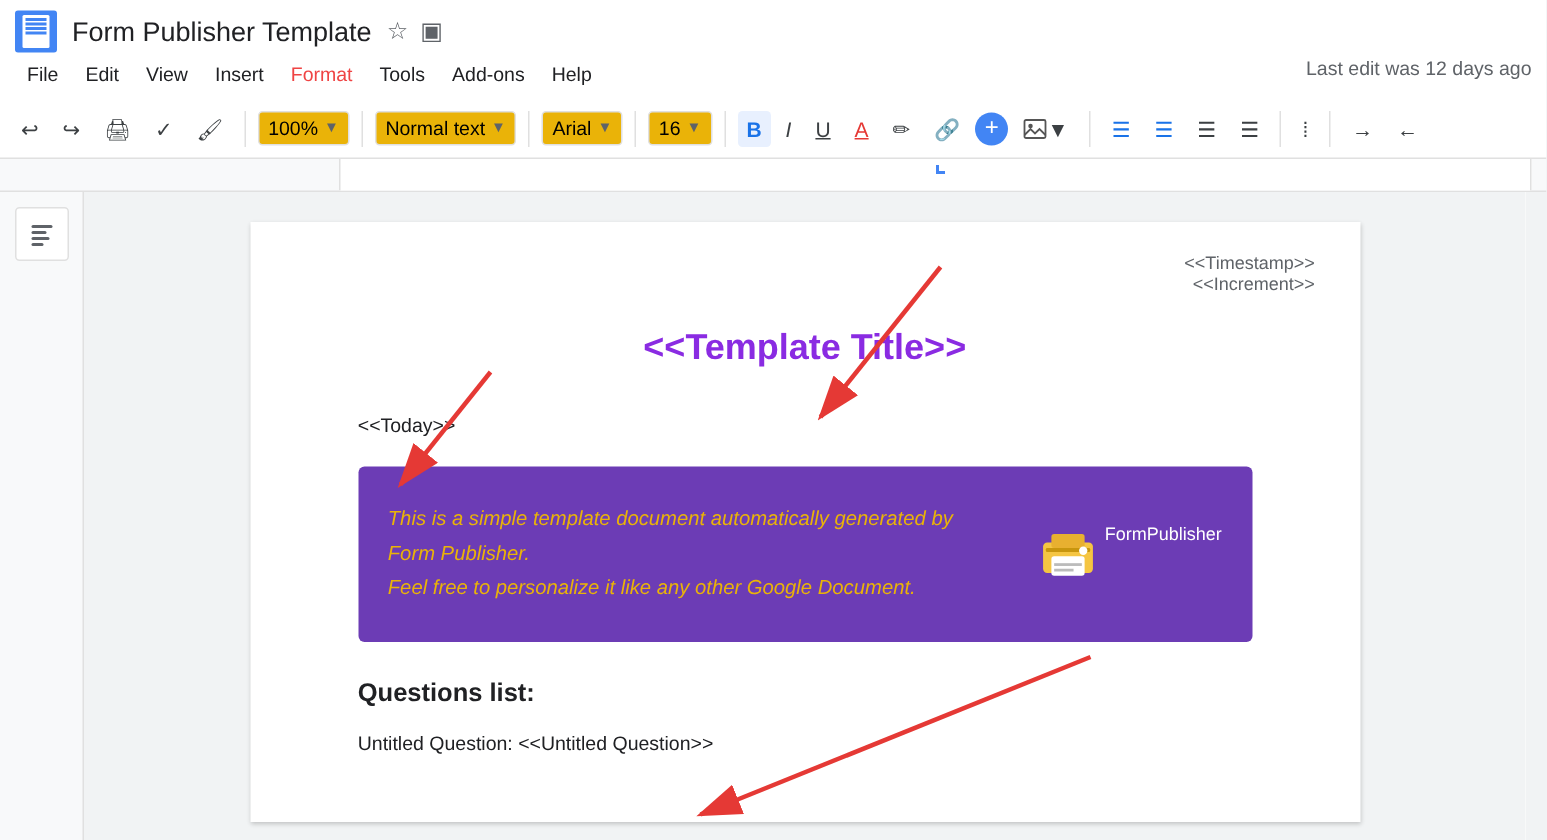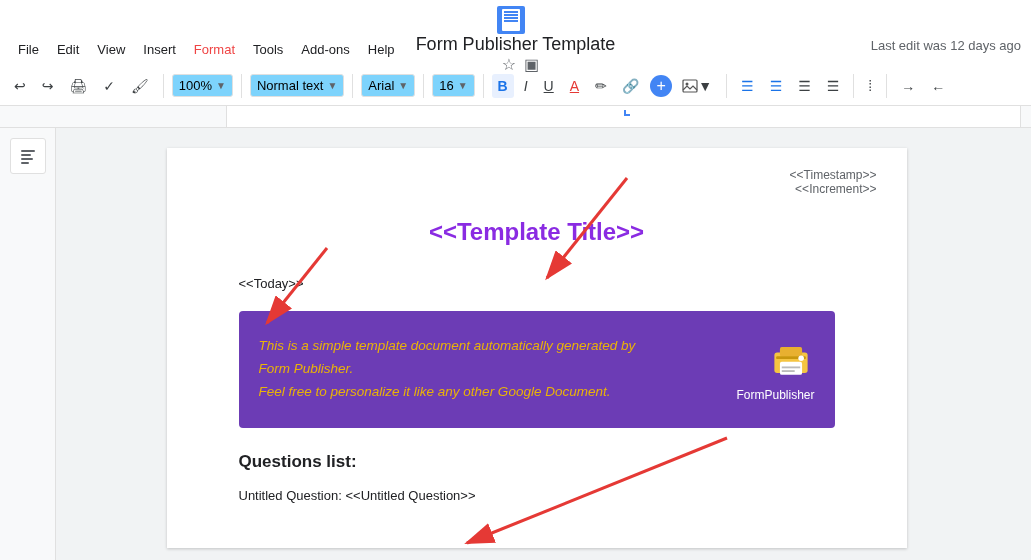--- a/index.html
+++ b/index.html
@@ -5,21 +5,20 @@
     * { box-sizing: border-box; margin: 0; padding: 0; }
     body { font-family: Arial, sans-serif; background: #f1f3f4; width: 1031px; height: 560px; overflow: hidden; }
 
     
     .title-bar {
       display: flex;
       align-items: center;
       padding: 6px 10px 0 10px;
       background: #fff;
       height: 36px;
-      flex-direction: column;
     }
     .doc-icon {
       width: 28px; height: 28px;
       background: #4285f4;
       border-radius: 2px;
       display: flex; align-items: center; justify-content: center;
       margin-right: 10px;
       flex-shrink: 0;
     }
     .doc-icon-inner {
@@ -98,21 +97,21 @@
       background: #e0e0e0;
       margin: 0 4px;
     }
     .toolbar-dropdown {
       display: flex; align-items: center;
       border: 1px solid #e0e0e0;
       border-radius: 3px;
       padding: 3px 6px;
       font-size: 13px;
       cursor: pointer;
-      background: #7dd3fc;
+      background: #eab308;
       gap: 4px;
     }
     .toolbar-dropdown .arrow { font-size: 10px; color: #5f6368; }
     .toolbar-bold { font-weight: bold; color: #1a73e8 !important; background: #e8f0fe !important; }
     .toolbar-italic { font-style: italic; }
     .toolbar-underline { text-decoration: underline; }
     .format-btn-blue { color: #1a73e8; }
 
     
     .ruler {
@@ -222,22 +221,22 @@
     }
     .purple-box-text {
       color: #eab308;
       font-style: italic;
       font-size: 13.5px;
       line-height: 1.7;
       flex: 1;
     }
     .purple-box-logo {
       display: flex;
-      flex-direction: column;
-      align-items: flex-end;
+      flex-direction: row;
+      align-items: flex-start;
       margin-left: 30px;
     }
     .printer-icon {
       width: 48px; height: 48px;
       color: #f5c542;
       font-size: 36px;
       display: flex; align-items: center; justify-content: center;
     }
     .logo-label {
       color: white;

